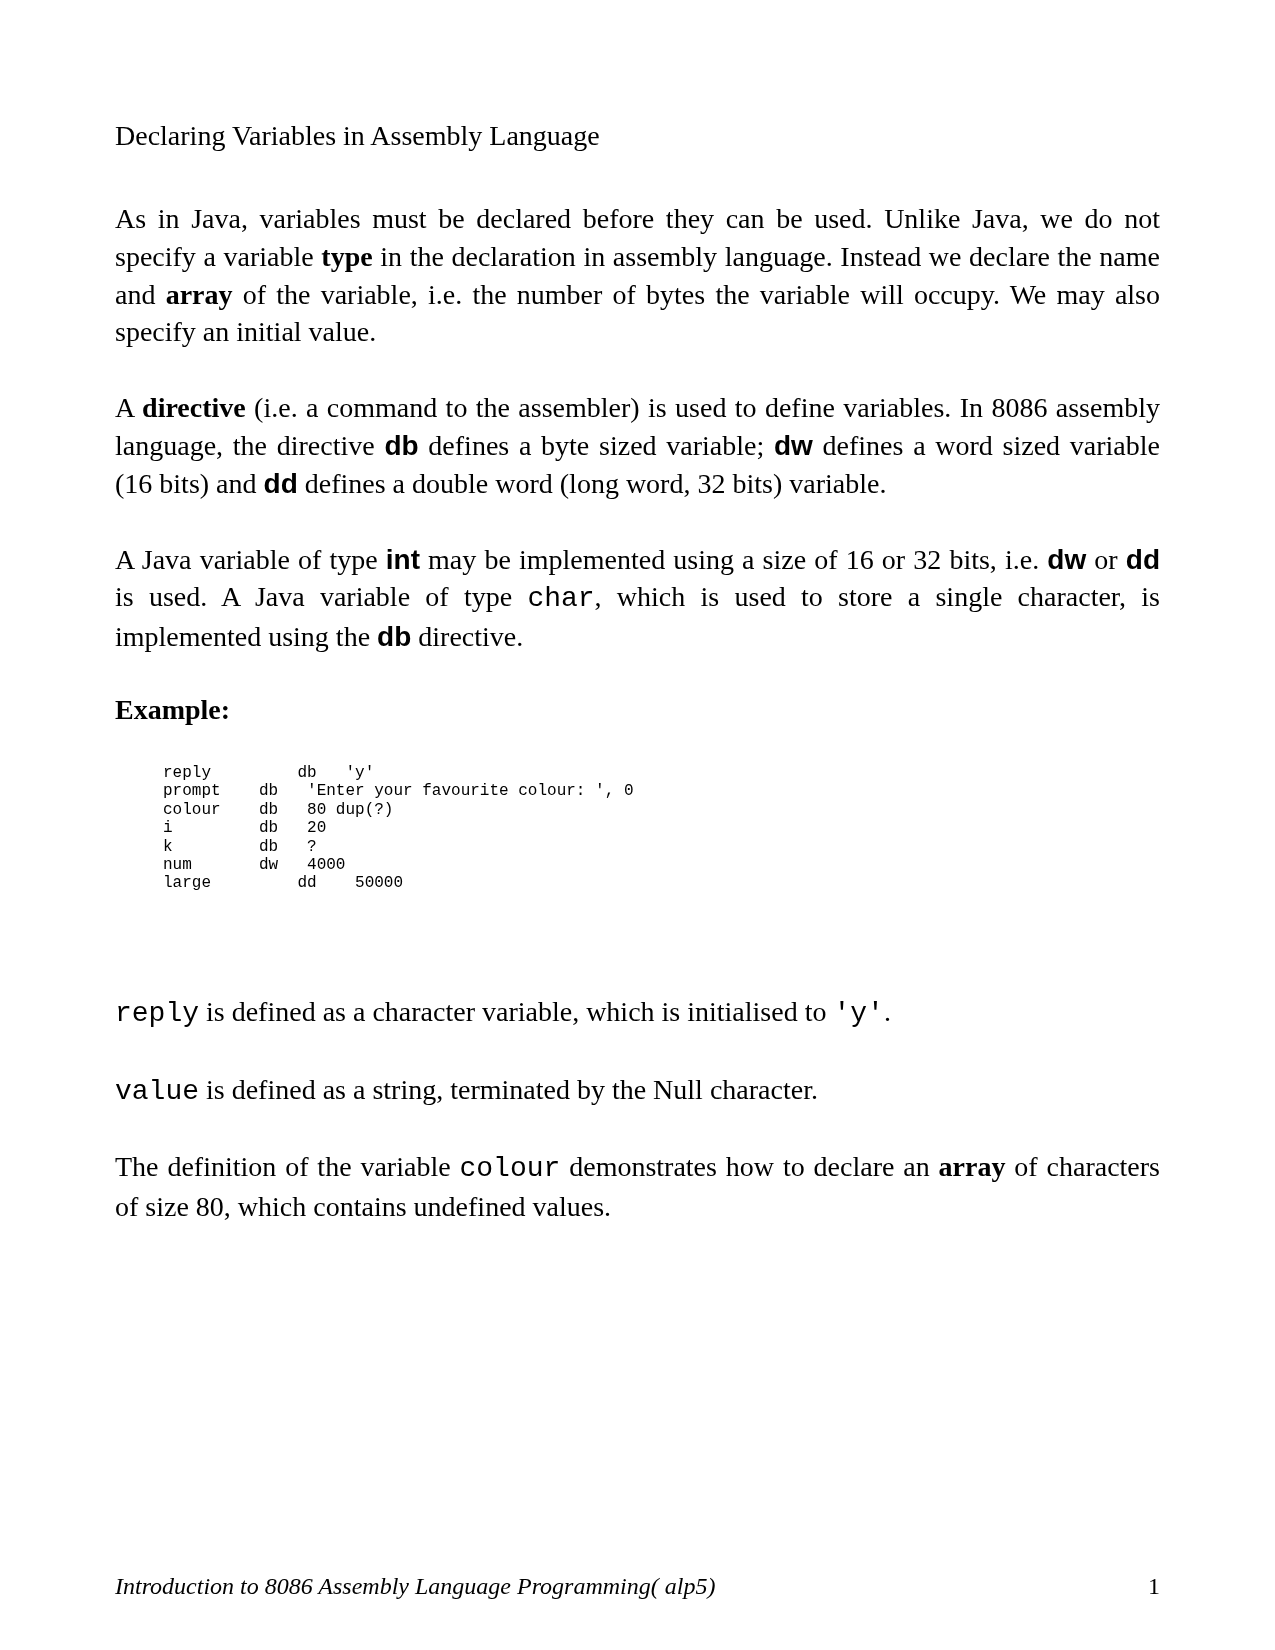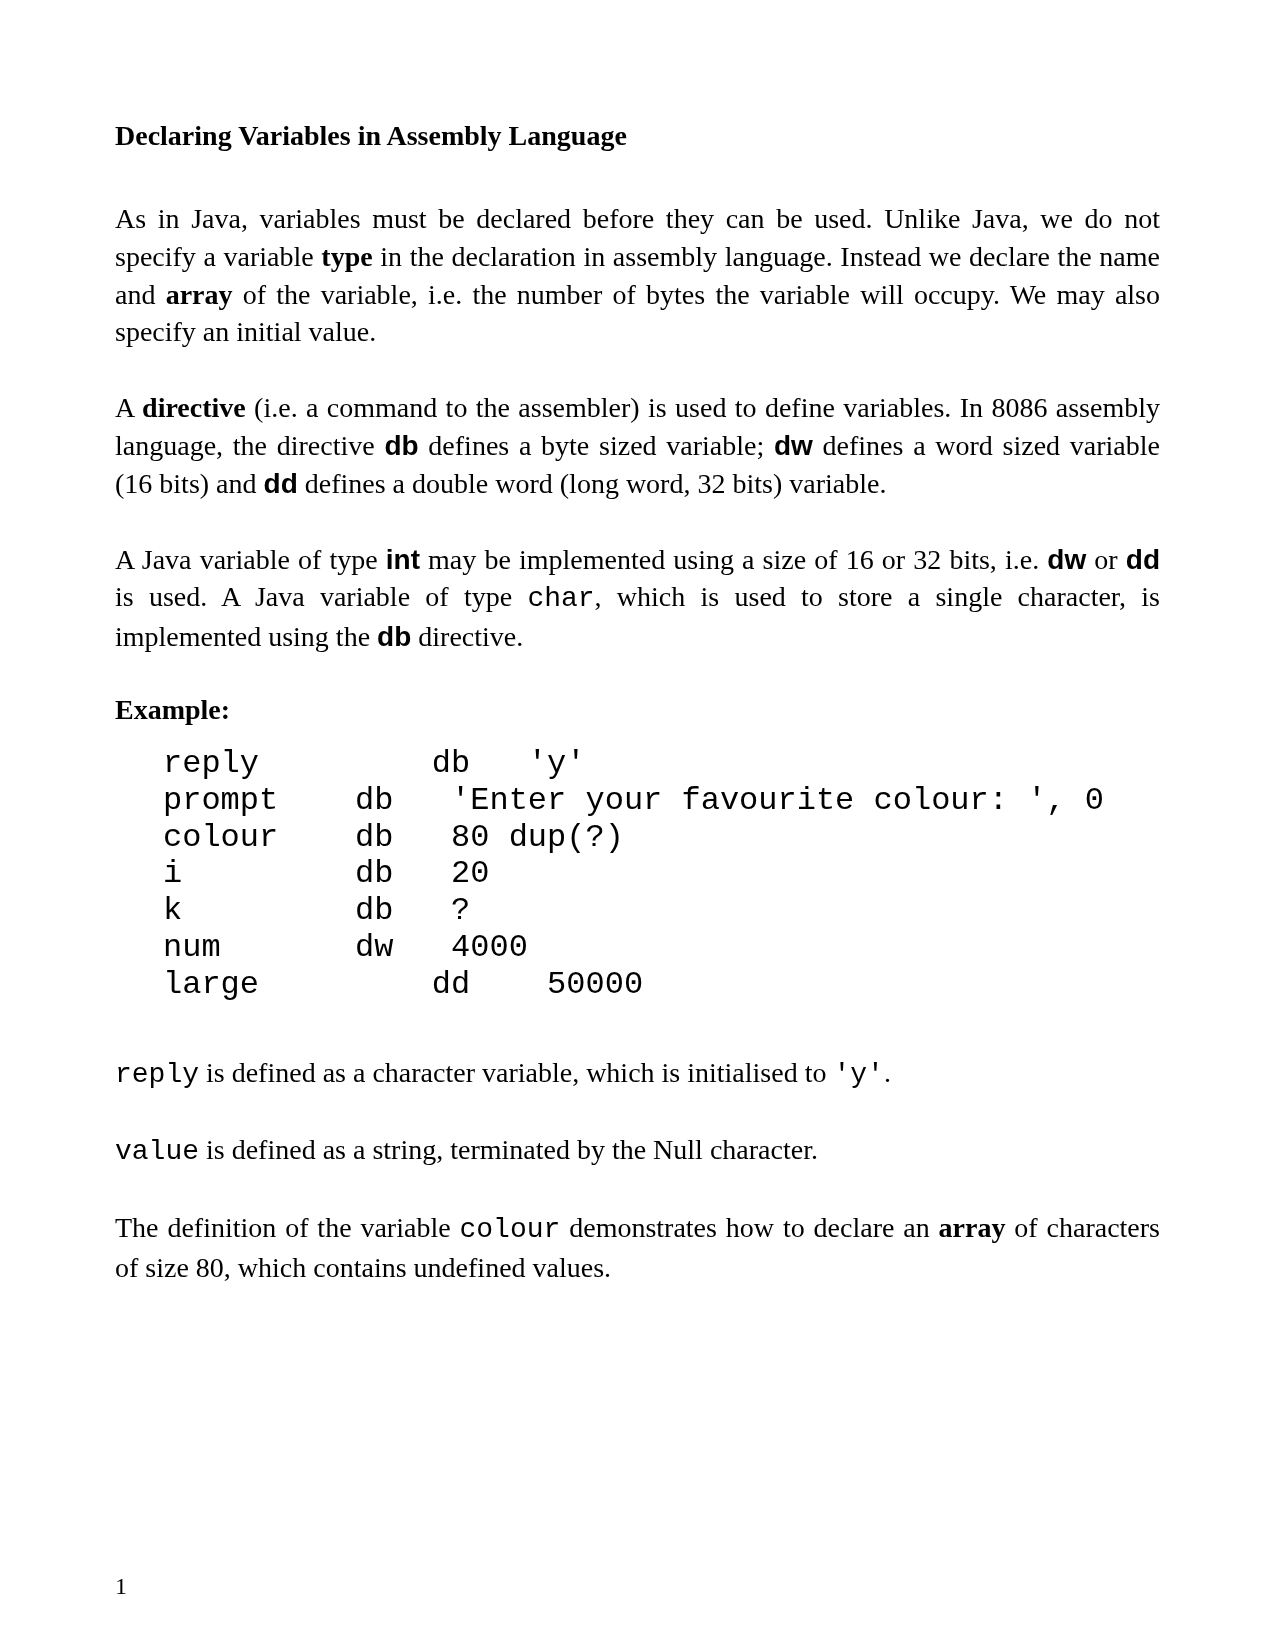--- a/index.html
+++ b/index.html
@@ -12,21 +12,21 @@
       width: 1275px;
       height: 1650px;
       background: white;
       font-family: 'Times New Roman', Times, serif;
       padding: 120px 115px 50px 115px;
       position: relative;
     }
     
     .title {
       font-size: 28px;
-      font-weight: bold;
+      font-weight: normal;
       margin-bottom: 48px;
     }
     
     .paragraph {
       font-size: 28px;
       line-height: 1.35;
       text-align: justify;
       margin-bottom: 38px;
     }
     
@@ -40,29 +40,29 @@
     
     .mono-bold {
       font-family: Liberation Sans, sans-serif;
       font-weight: bold;
     }
     
     .example-label {
       font-size: 28px;
       font-weight: bold;
       margin-top: 32px;
-      margin-bottom: 20px;
+      margin-bottom: 38px;
     }
     
     .code-block {
       font-family: 'Courier New', Courier, monospace;
-      font-size: 32px;
+      font-size: 16px;
       white-space: pre;
       margin-left: 48px;
-      margin-bottom: 50px;
+      margin-bottom: 100px;
       line-height: 1.15;
     }
     
     .footer {
       position: absolute;
       bottom: 50px;
       left: 115px;
       right: 115px;
       display: flex;
       justify-content: space-between;
@@ -107,14 +107,15 @@
 
 <div class="paragraph">
   <span class="mono">value</span><span> is defined as a string, terminated by the Null character.</span>
 </div>
 
 <div class="paragraph">
   <span>The definition of the variable </span><span class="mono">colour</span><span> demonstrates how to declare an </span><span class="bold">array</span><span> of characters of size 80, which contains undefined values.</span>
 </div>
 
 <div class="footer">
+  <span>Introduction to 8086 Assembly Language Programming( alp5)</span>
   <span class="footer-right">1</span>
 </div>
 
 </body></html>

